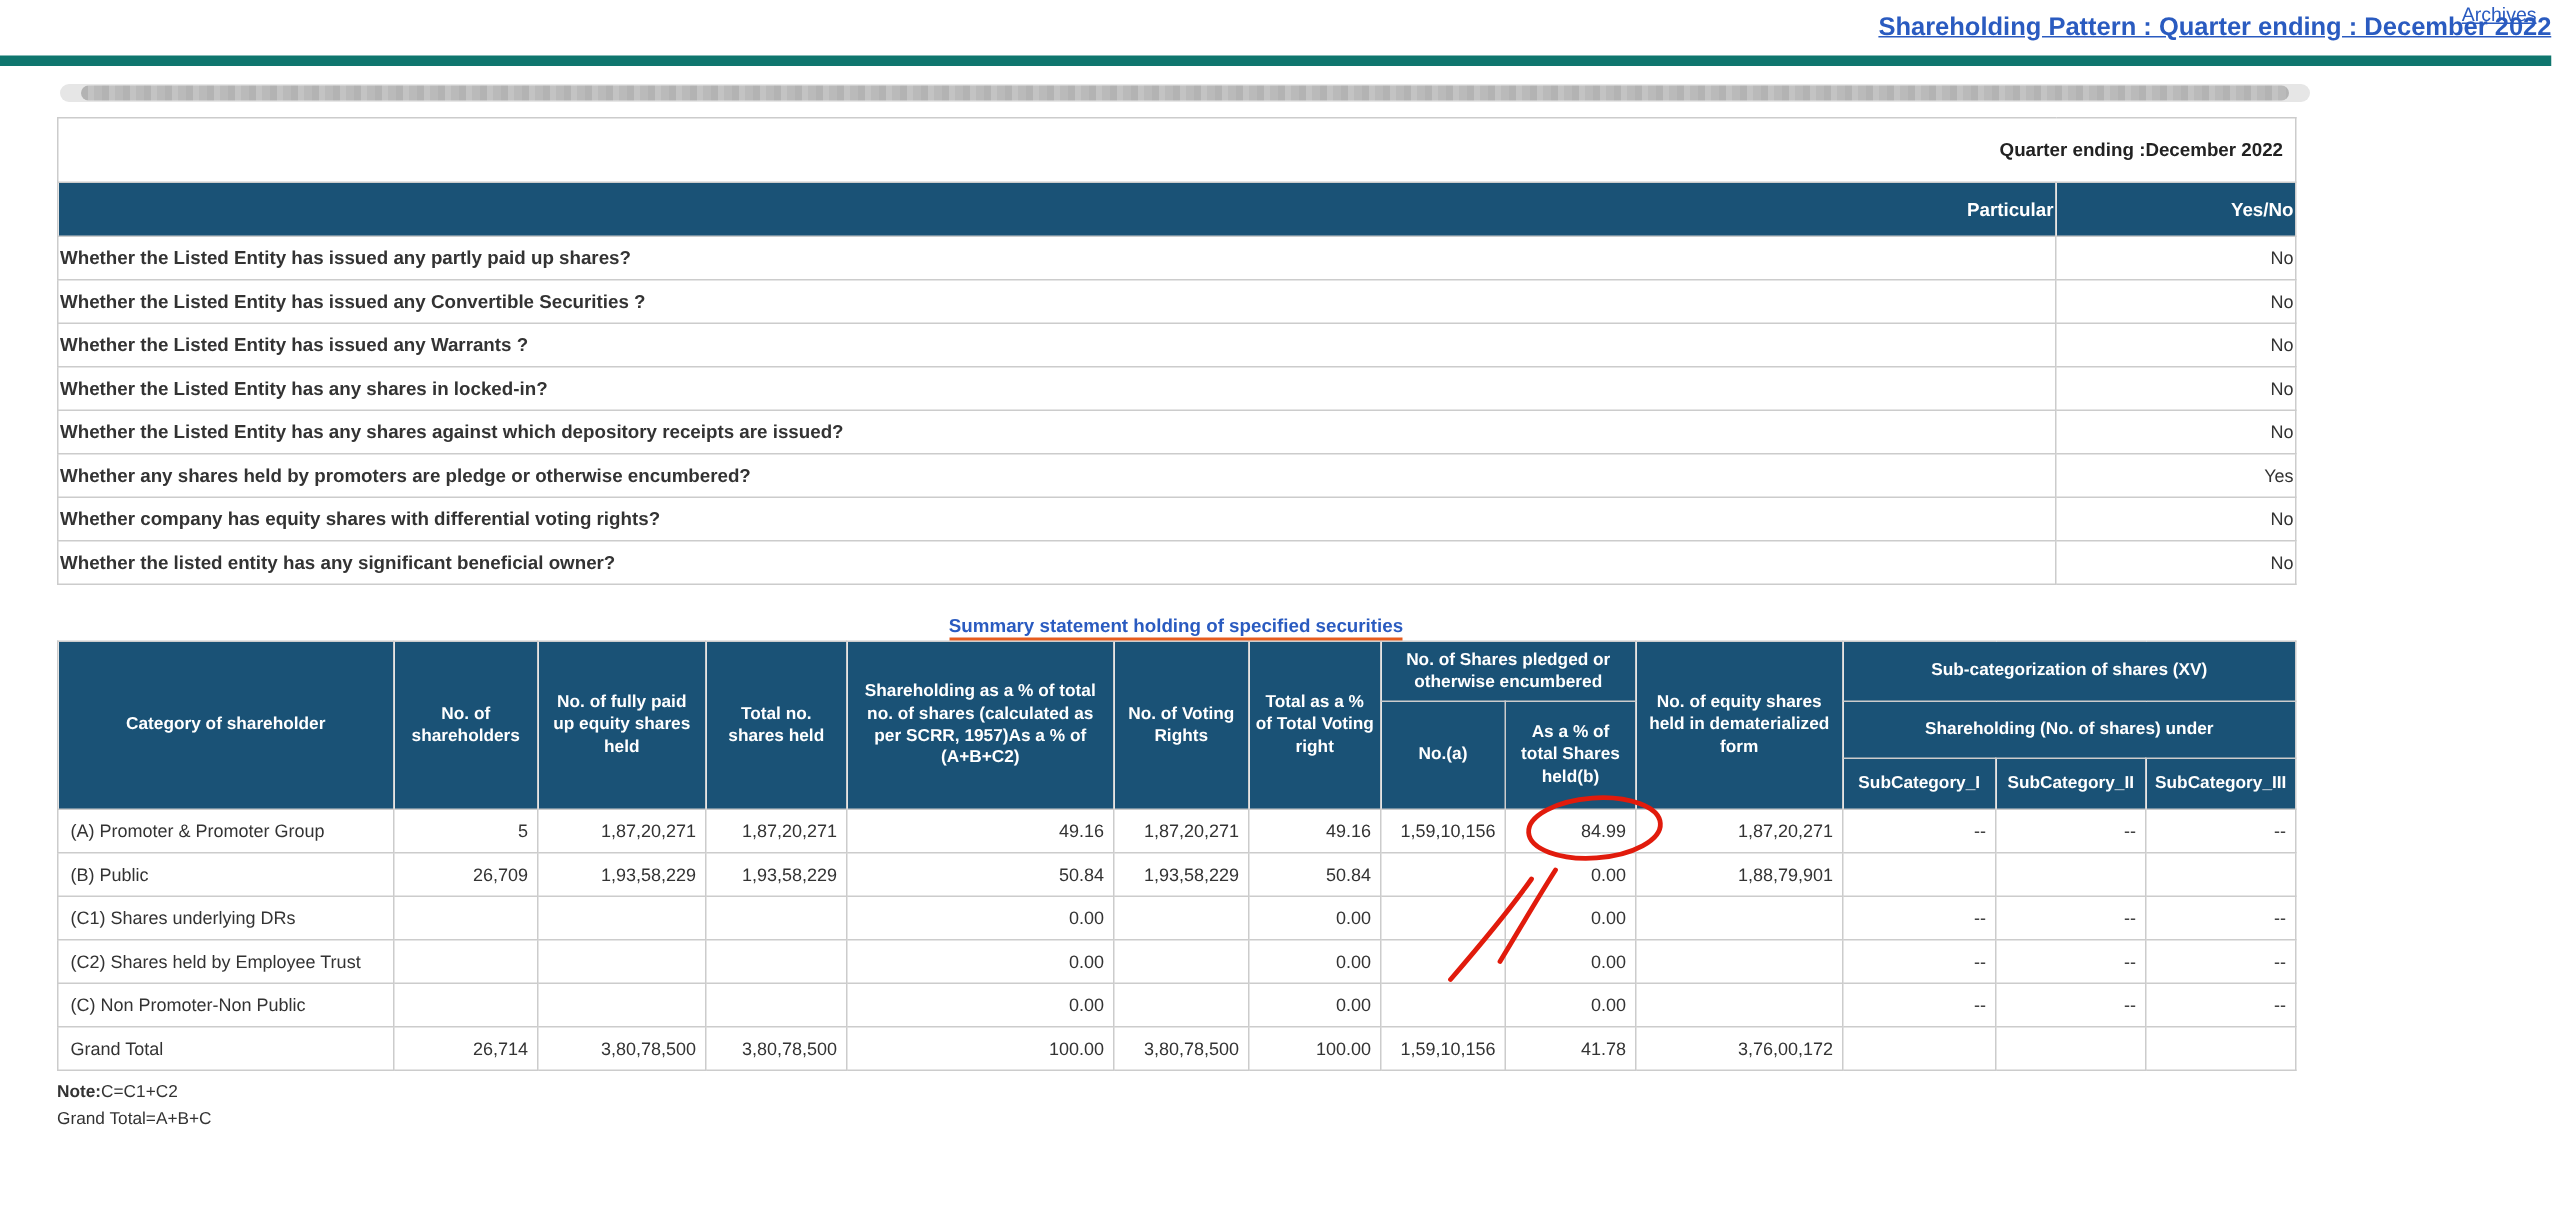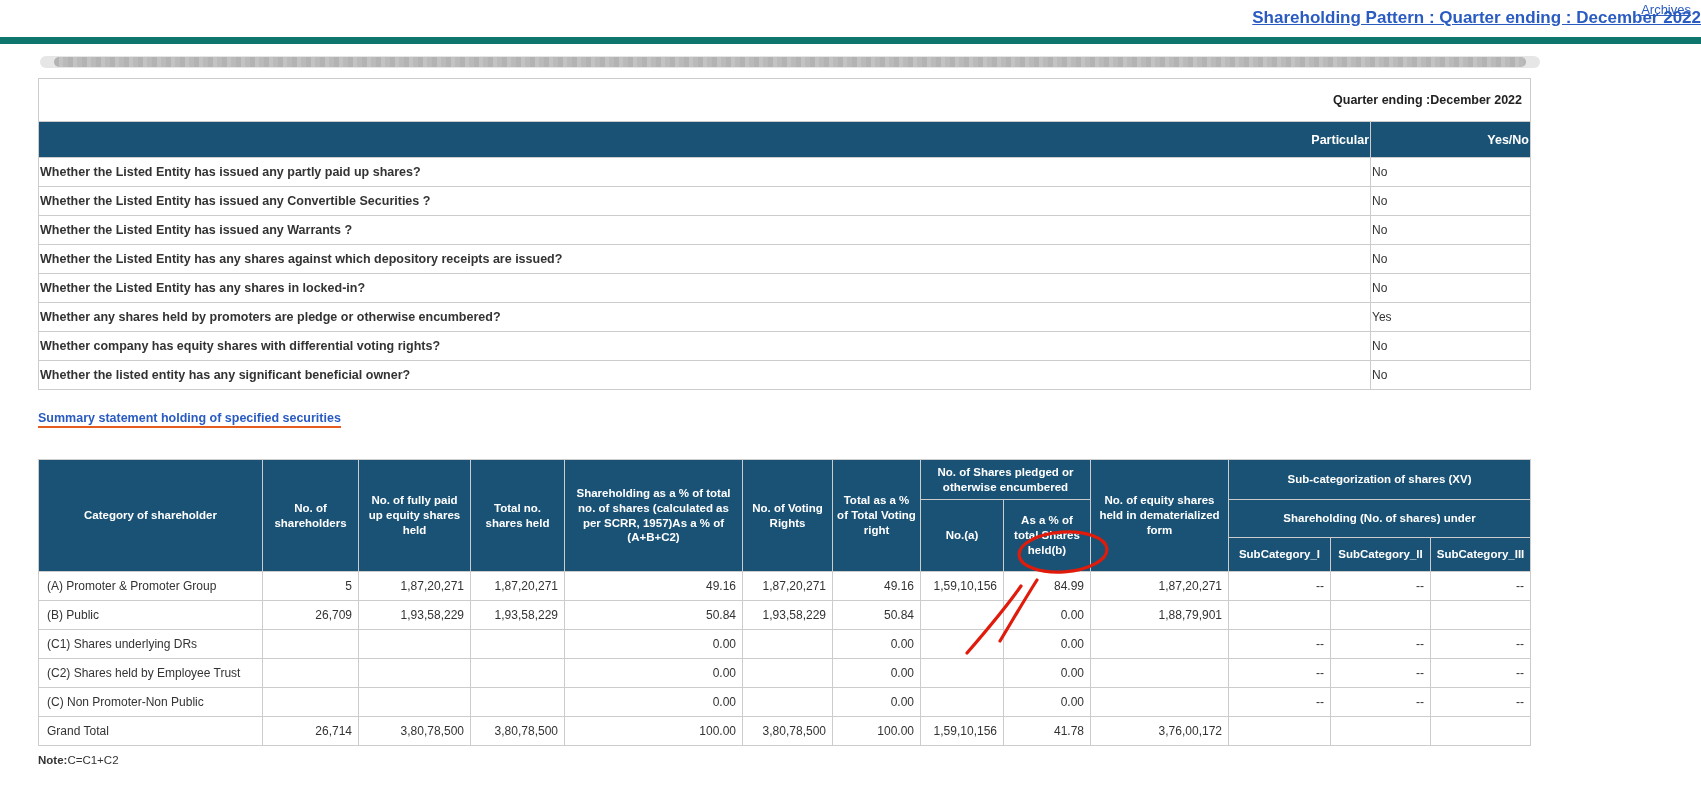--- a/index.html
+++ b/index.html
@@ -45,23 +45,23 @@
   .q-quarter td{
     height:43px;text-align:right;font-weight:700;font-size:12.5px;
     padding-right:8px;color:#222;
   }
   .q-head th{
     background:var(--header_bg);color:#fff;height:36px;
     font-size:12.5px;font-weight:700;text-align:right;
   }
   .q-row td{height:29px;}
   .q-text{font-weight:700;font-size:12.5px;text-align:left;color:#333;}
-  .q-ans{text-align:left;font-size:12px;}
-  
-  .summary-link-wrap{margin:18px 0 34px 0;height:17px;}
+  .q-ans{text-align:right;font-size:12px;}
+  
+  .summary-link-wrap{text-align:center;margin:18px 0 2px 0;height:17px;}
   .summary-link{
     display:inline-block;color:var(--link_blue);font-weight:700;font-size:12.5px;
     text-decoration:none;border-bottom:2px solid var(--summary_underline);
     padding-bottom:1px;cursor:pointer;
   }
   
   .s-table th{
     background:var(--header_bg);color:#fff;font-weight:700;font-size:11.5px;
     text-align:center;vertical-align:middle;padding:3px 4px;line-height:1.3;
   }
@@ -117,25 +117,25 @@
     </tr>
     <tr class="q-row">
       <td class="q-text">Whether the Listed Entity has issued any Convertible Securities ?</td>
       <td class="q-ans">No</td>
     </tr>
     <tr class="q-row">
       <td class="q-text">Whether the Listed Entity has issued any Warrants ?</td>
       <td class="q-ans">No</td>
     </tr>
     <tr class="q-row">
+      <td class="q-text">Whether the Listed Entity has any shares in locked-in?</td>
+      <td class="q-ans">No</td>
+    </tr>
+    <tr class="q-row">
       <td class="q-text">Whether the Listed Entity has any shares against which depository receipts are issued?</td>
-      <td class="q-ans">No</td>
-    </tr>
-    <tr class="q-row">
-      <td class="q-text">Whether the Listed Entity has any shares in locked-in?</td>
       <td class="q-ans">No</td>
     </tr>
     <tr class="q-row">
       <td class="q-text">Whether any shares held by promoters are pledge or otherwise encumbered?</td>
       <td class="q-ans">Yes</td>
     </tr>
     <tr class="q-row">
       <td class="q-text">Whether company has equity shares with differential voting rights?</td>
       <td class="q-ans">No</td>
     </tr>
@@ -278,20 +278,21 @@
       <td class="num">3,76,00,172</td>
       <td class="num"></td>
       <td class="num"></td>
       <td class="num"></td>
     </tr>
   </tbody>
     </table>
 
   <div class="notes">
     <div><span class="note-label">Note:</span><span>C=C1+C2</span></div>
+    <div>Grand Total=A+B+C</div>
   </div>
 
 </div>
 
 <svg class="annot-overlay" viewBox="0 0 1701 811" xmlns="http://www.w3.org/2000/svg">
   <ellipse cx="1063" cy="552" rx="44" ry="20" transform="rotate(-4 1063 552)"></ellipse>
   <path d="M 967 653 C 986 631, 1004 610, 1021 586"></path>
   <path d="M 1000 641 C 1011 623, 1023 602, 1037 580"></path>
 </svg>
 

